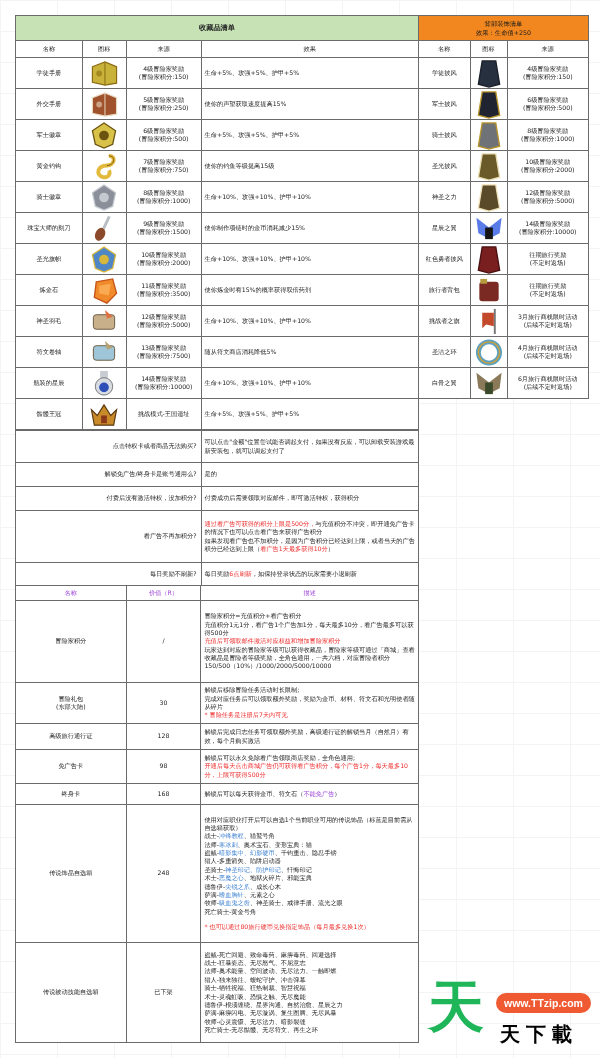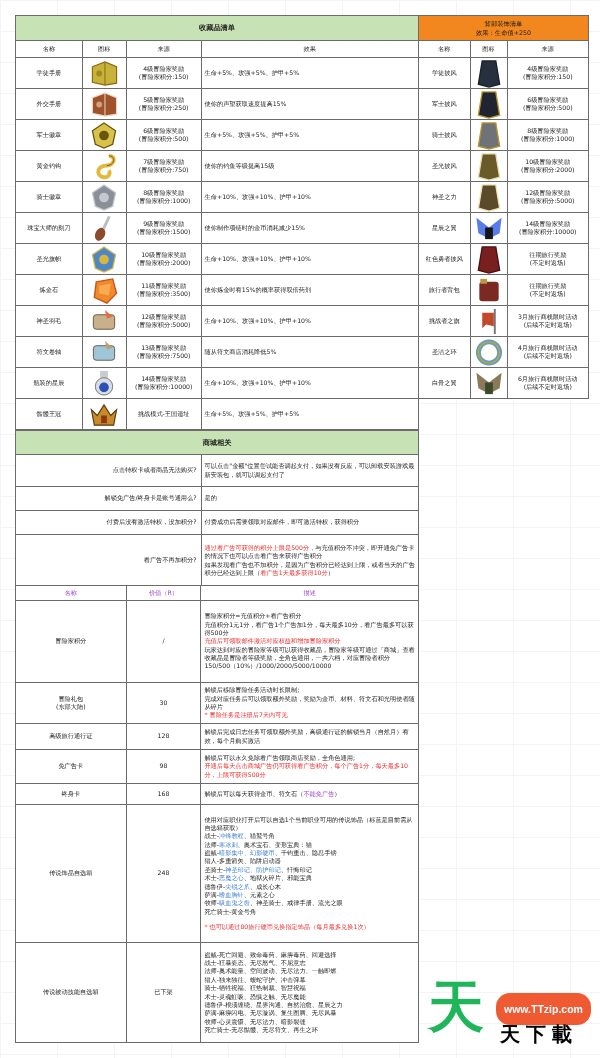--- a/index.html
+++ b/index.html
@@ -313,23 +313,20 @@
       </tr>
     </tbody>
 </table>
 
 <table style="left:15px; top:430px; width:404px;">
   <colgroup>
       <col style="width:186px">
       <col style="width:218px">
     </colgroup>
   <tbody>
-      <tr style="height:24px">
-        <td colspan="2" class="green-title">商城相关</td>
-      </tr>
   <tr style="height:32px">
     <td class="r">点击特权卡或者商品无法购买?</td>
     <td class="l">可以点击"金额"位置尝试能否调起支付，如果没有反应，可以卸载安装游戏最新安装包，就可以调起支付了</td>
   </tr>
   <tr style="height:24px">
     <td class="r">解锁免广告/终身卡是账号通用么?</td>
     <td class="l">是的</td>
   </tr>
   <tr style="height:24px">
     <td class="r">付费后没有激活特权，没加积分?</td>
@@ -442,15 +439,15 @@
           <div>萨满-麻痹闪电、无尽漩涡、复生图腾、无尽风暴</div>
           <div>牧师-心灵震慑、无尽法力、暗影裂缝</div>
           <div>死亡骑士-无尽骷髅、无尽符文、再生之环</div>
         </td>
   </tr>
 </tbody>
   </table>
 
 <div class="watermark">
   <div style="position:absolute; left:0; top:-6px; font-size:56px; font-weight:bold; color:#1fb65a; line-height:1;">天</div>
-  <div style="position:absolute; left:68px; top:8px; background:#f05a32; color:#fff; font-family:'Liberation Sans',sans-serif; font-weight:bold; font-size:10.5px; padding:10px 8px; border-radius:14px;">www.TTzip.com</div>
+  <div style="position:absolute; left:68px; top:8px; background:#f05a32; color:#fff; font-family:'Liberation Sans',sans-serif; font-weight:bold; font-size:10.5px; padding:4px 8px; border-radius:14px;">www.TTzip.com</div>
   <div style="position:absolute; left:72px; top:36px; font-size:20px; font-weight:bold; color:#000000; letter-spacing:6px;">天下載</div>
 </div>
 
 </body></html>

